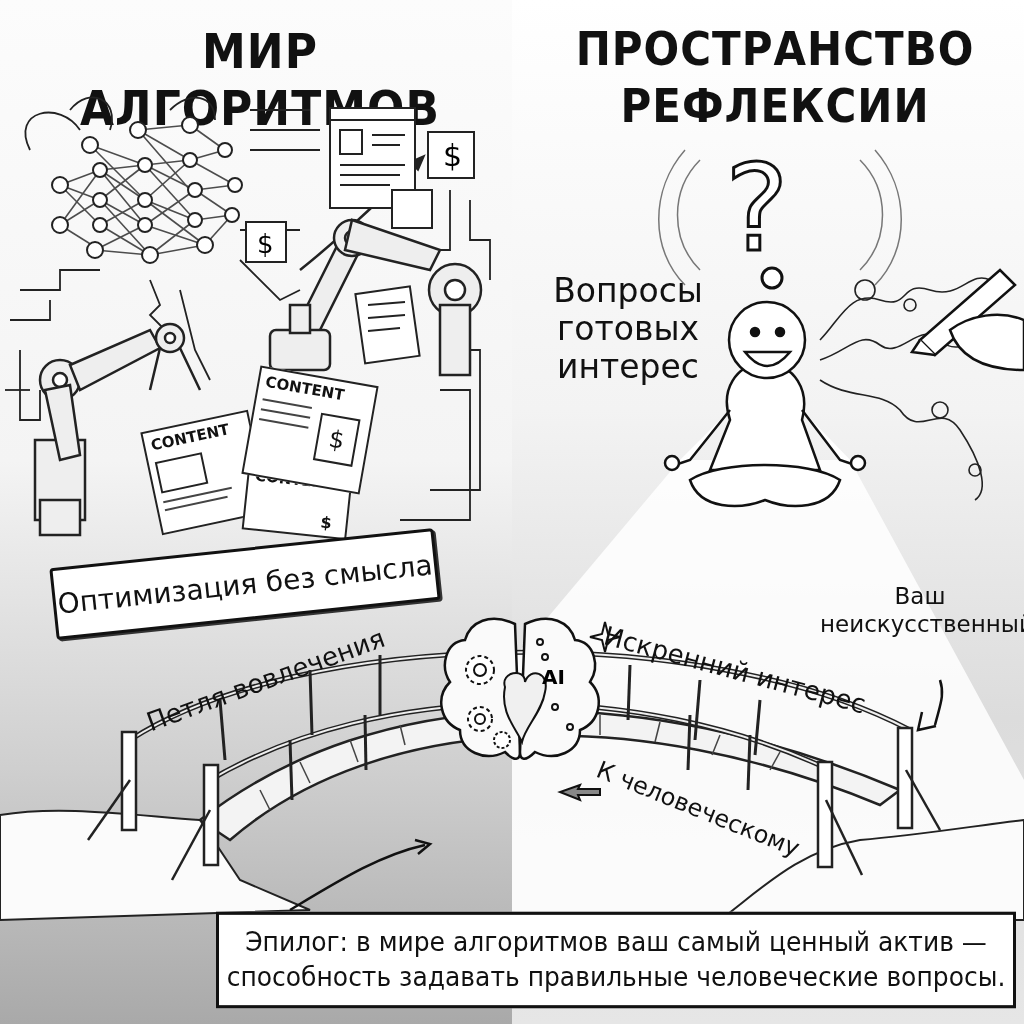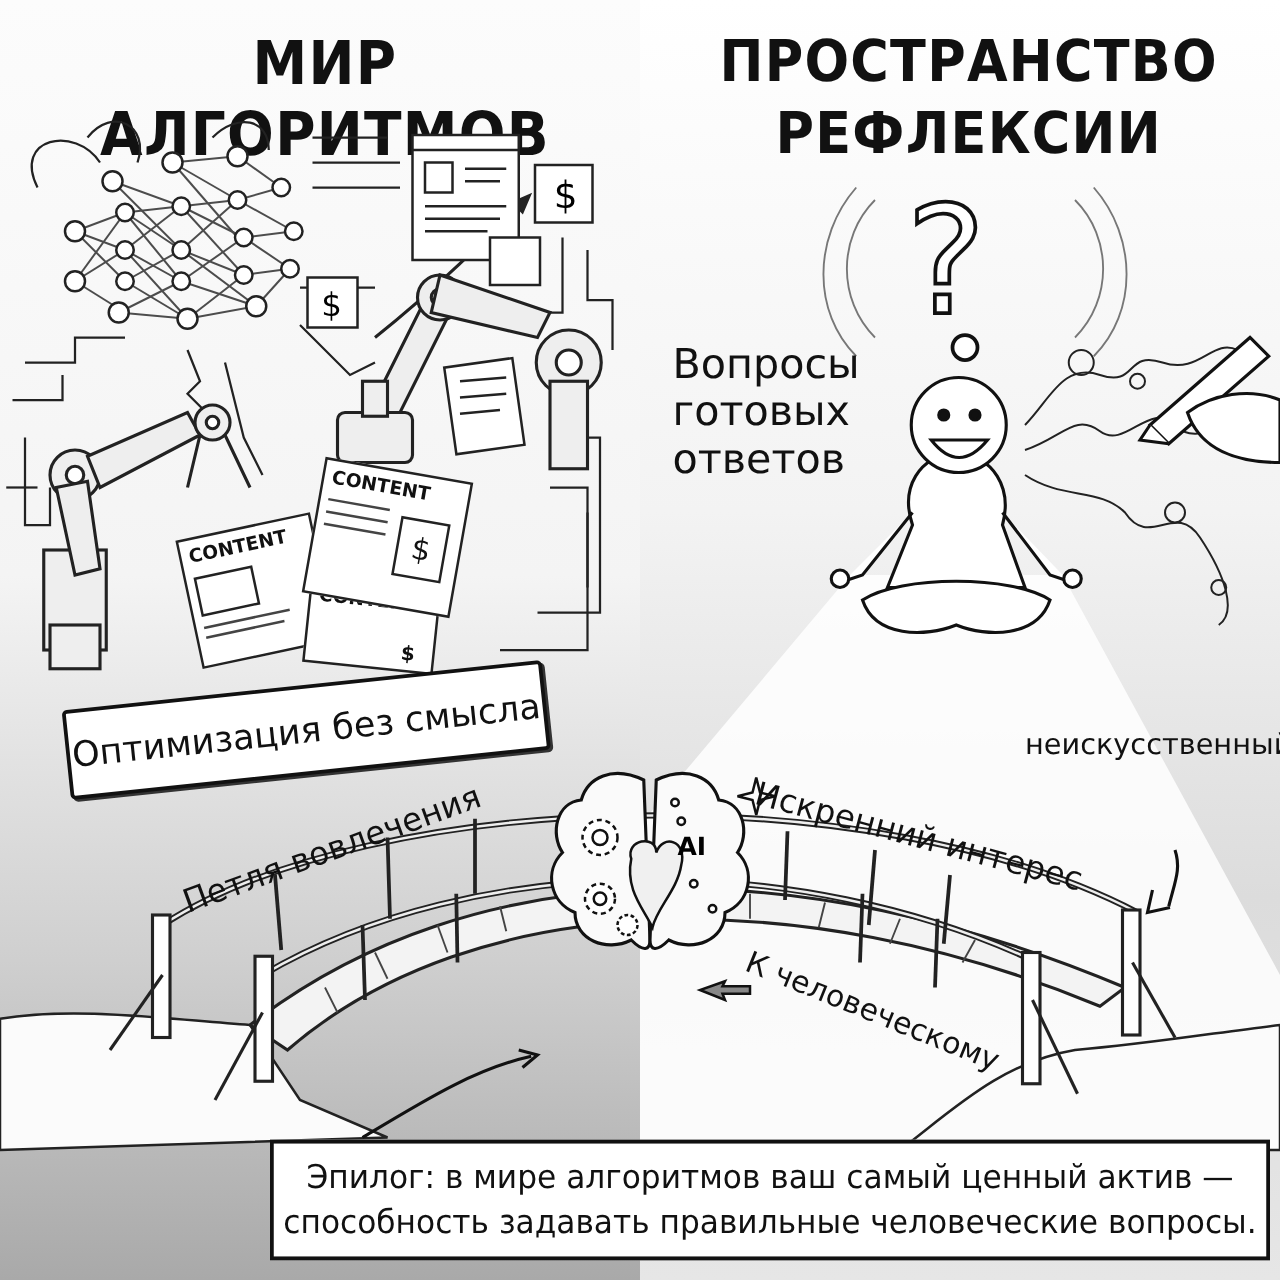--- a/index.html
+++ b/index.html
@@ -4,21 +4,21 @@
 <style>
   html,body{margin:0;padding:0;}
   body{width:1024px;height:1024px;position:relative;overflow:hidden;background:#fafafa;font-family:"DejaVu Sans",sans-serif;color:#111;}
   .abs{position:absolute;}
   .bg-left{left:0;top:0;width:512px;height:1024px;background:linear-gradient(180deg,#fcfcfc 0%,#f4f4f4 45%,#cfcfcf 75%,#a9a9a9 100%);}
   .bg-right{left:512px;top:0;width:512px;height:1024px;background:linear-gradient(180deg,#ffffff 0%,#f3f3f3 40%,#dcdcdc 70%,#e6e6e6 100%);}
   .beam{left:0;top:0;width:1024px;height:1024px;}
   .title{font-family:"DejaVu Sans",sans-serif;font-weight:bold;letter-spacing:1px;text-align:center;color:#111;text-transform:uppercase;}
   .t-left{left:40px;top:28px;width:440px;font-size:44px;line-height:52px;transform:scaleY(1.1);}
   .t-right{left:560px;top:26px;width:430px;font-size:42px;line-height:52px;transform:scaleY(1.1);}
-  .q-text{left:538px;top:272px;width:180px;text-align:left;font-size:33px;line-height:38px;}
+  .q-text{left:538px;top:272px;width:180px;text-align:center;font-size:33px;line-height:38px;}
   .banner{left:52px;top:548px;width:380px;height:66px;background:#fff;border:3px solid #111;border-radius:4px;transform:rotate(-6deg);display:flex;align-items:center;justify-content:center;font-size:28px;box-shadow:2px 2px 0 #333;}
   .loop-label{left:140px;top:665px;font-size:26px;transform:rotate(-20deg);white-space:nowrap;}
   .interest-label{left:600px;top:655px;font-size:26px;transform:rotate(15deg);white-space:nowrap;}
   .human-label{left:590px;top:795px;font-size:24px;transform:rotate(22deg);white-space:nowrap;}
   .intellect-label{left:820px;top:582px;width:200px;text-align:center;font-size:23px;line-height:28px;}
   .epilogue{left:216px;top:914px;width:800px;height:92px;background:#fff;border:3px solid #111;box-sizing:border-box;display:flex;flex-direction:column;justify-content:center;align-items:center;font-size:25px;line-height:34px;transform:scaleY(1.05);}
   .content-card{background:#fff;border:2.5px solid #222;font-weight:bold;font-size:15px;padding:4px 6px;box-sizing:border-box;}
   svg{overflow:visible;}
 </style>
 </head>
@@ -237,21 +237,21 @@
   <g stroke="#111" stroke-width="2.5" fill="#fff">
     <path d="M400 200 L 480 130 L 495 145 L 415 215 Z"></path>
     <path d="M400 200 L 392 212 L 415 215"></path>
     <path d="M430 190 C 440 220, 470 230, 504 230 L 504 180 C 480 170, 450 175, 430 190 Z"></path>
   </g>
 </svg>
 
 <div class="abs q-text">
   <div>Вопросы</div>
   <div>готовых</div>
-  <div>ответов</div>
+  <div>интерес</div>
 </div>
 
 <svg class="abs" style="left:0;top:640px" width="1024" height="280">
 
   <path d="M0 175 C 60 165, 130 175, 200 180 L 240 240 L 310 270 L 0 280 Z" fill="#fbfbfb" stroke="#222" stroke-width="2"></path>
 
   <path d="M720 280 C 760 250, 800 210, 860 200 C 920 195, 980 185, 1024 180 L 1024 280 Z" fill="#fbfbfb" stroke="#222" stroke-width="2"></path>
 
   <path d="M200 180 C 380 40, 640 40, 900 150 L 880 165 C 640 65, 380 70, 230 200 Z" fill="#f3f3f3" stroke="#222" stroke-width="2.5"></path>
   <g stroke="#444" stroke-width="1.5">
@@ -319,19 +319,20 @@
   <text x="112" y="72" font-size="20" font-weight="bold" font-family="DejaVu Sans, sans-serif">AI</text>
   <g stroke="#111" stroke-width="2" fill="none">
     <path d="M175 10 L 178 22 L 190 25 L 178 28 L 175 40 L 172 28 L 160 25 L 172 22 Z"></path>
   </g>
 </svg>
 
 <div class="abs loop-label">Петля вовлечения</div>
 <div class="abs interest-label">Искренний интерес</div>
 <div class="abs human-label">К человеческому</div>
 <div class="abs intellect-label">
+  <div>Ваш</div>
   <div>неискусственный</div>
 </div>
 
 <div class="abs epilogue">
   <div>Эпилог: в мире алгоритмов ваш самый ценный актив —</div>
   <div>способность задавать правильные человеческие вопросы.</div>
 </div>
 
 </body></html>

